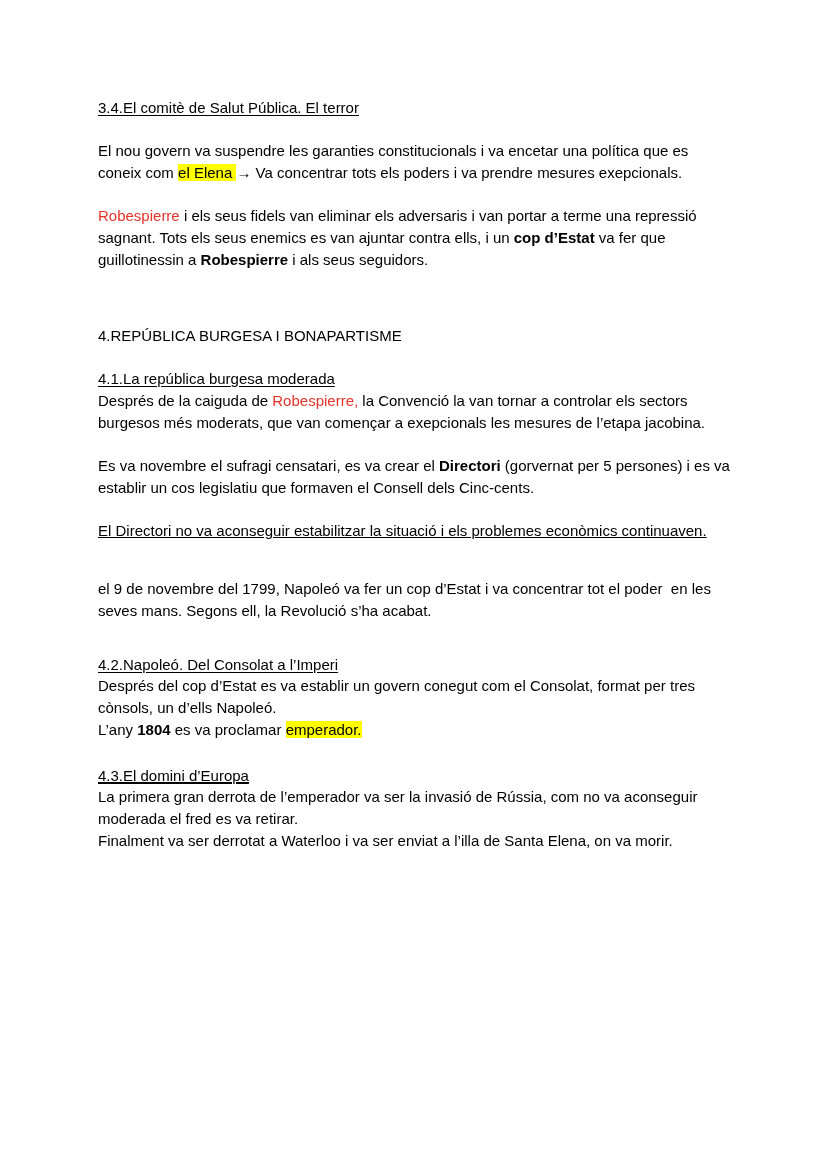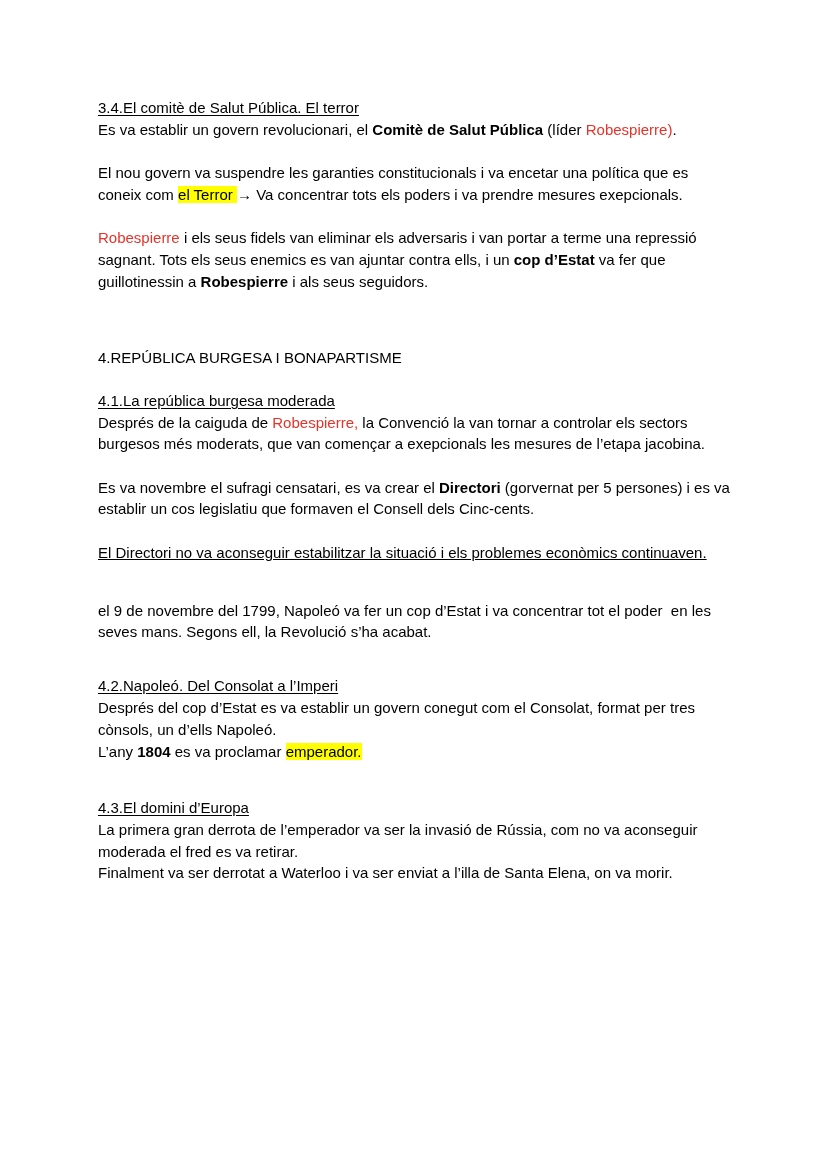--- a/index.html
+++ b/index.html
@@ -32,29 +32,28 @@
   .run.underline { text-decoration: underline; text-underline-offset: 2px; }
   .run.red       { color: var(--red-color, #e5332a); }
   .run.highlight { background-color: var(--highlight-color, #ffff00); }
 </style>
 </head>
 <body>
 
 <div class="page" style="background: rgb(255, 255, 255);">
   <div class="doc-body" style="color: rgb(0, 0, 0);">
       <p class="para"><span class="run underline">3.4.El comitè de Salut Pública. El terror</span></p>
-      <p class="para"><span class="run">Es va establir un govern revolucionari, el </span><span class="run bold">Comitè de Salut Pública</span><span class="run"> (líder </span><span class="run red">Robespierre)</span><span class="run">.</span></p>
-      <p class="para" style="margin-top: 21.7px;"><span class="run">El nou govern va suspendre les garanties constitucionals i va encetar una política que es coneix com </span><span class="run highlight">el Terror </span><span class="run">→ Va concentrar tots els poders i va prendre mesures exepcionals.</span></p>
+      <p class="para" style="margin-top: 21.7px;"><span class="run">El nou govern va suspendre les garanties constitucionals i va encetar una política que es coneix com </span><span class="run highlight">el Elena </span><span class="run">→ Va concentrar tots els poders i va prendre mesures exepcionals.</span></p>
       <p class="para" style="margin-top: 21.7px;"><span class="run red">Robespierre</span><span class="run"> i els seus fidels van eliminar els adversaris i van portar a terme una repressió sagnant. Tots els seus enemics es van ajuntar contra ells, i un </span><span class="run bold">cop d’Estat</span><span class="run"> va fer que guillotinessin a </span><span class="run bold">Robespierre</span><span class="run"> i als seus seguidors.</span></p>
       <p class="para" style="margin-top: 54.25px;"><span class="run">4.REPÚBLICA BURGESA I BONAPARTISME</span></p>
       <p class="para" style="margin-top: 21.7px;"><span class="run underline">4.1.La república burgesa moderada</span></p>
       <p class="para"><span class="run">Després de la caiguda de </span><span class="run red">Robespierre,</span><span class="run"> la Convenció la van tornar a controlar els sectors burgesos més moderats, que van començar a exepcionals les mesures de l’etapa jacobina.</span></p>
       <p class="para" style="margin-top: 21.7px;"><span class="run">Es va novembre el sufragi censatari, es va crear el </span><span class="run bold">Directori</span><span class="run"> (gorvernat per 5 persones) i es va establir un cos legislatiu que formaven el Consell dels Cinc-cents.</span></p>
       <p class="para" style="margin-top: 21.7px; text-decoration: underline;"><span class="run">El Directori no va aconseguir estabilitzar la situació i els problemes econòmics continuaven.</span></p>
       <p class="para" style="margin-top: 36px;"><span class="run">el 9 de novembre del 1799, Napoleó va fer un cop d’Estat i va concentrar tot el poder  en les seves mans. Segons ell, la Revolució s’ha acabat.</span></p>
       <p class="para" style="margin-top: 32.55px;"><span class="run underline">4.2.Napoleó. Del Consolat a l’Imperi</span></p>
       <p class="para"><span class="run">Després del cop d’Estat es va establir un govern conegut com el Consolat, format per tres cònsols, un d’ells Napoleó.</span></p>
       <p class="para"><span class="run">L’any </span><span class="run bold">1804</span><span class="run"> es va proclamar </span><span class="run highlight">emperador.</span></p>
-      <p class="para" style="margin-top: 35px;"><span class="run underline">4.3.El domini d’Europa</span></p>
+      <p class="para" style="margin-top: 24px; text-decoration: underline;"><span class="run underline">4.3.El domini d’Europa</span></p>
       <p class="para"><span class="run">La primera gran derrota de l’emperador va ser la invasió de Rússia, com no va aconseguir moderada el fred es va retirar.</span></p>
       <p class="para"><span class="run">Finalment va ser derrotat a Waterloo i va ser enviat a l’illa de Santa Elena, on va morir.</span></p>
     </div>
 </div>
 
 </body></html>

